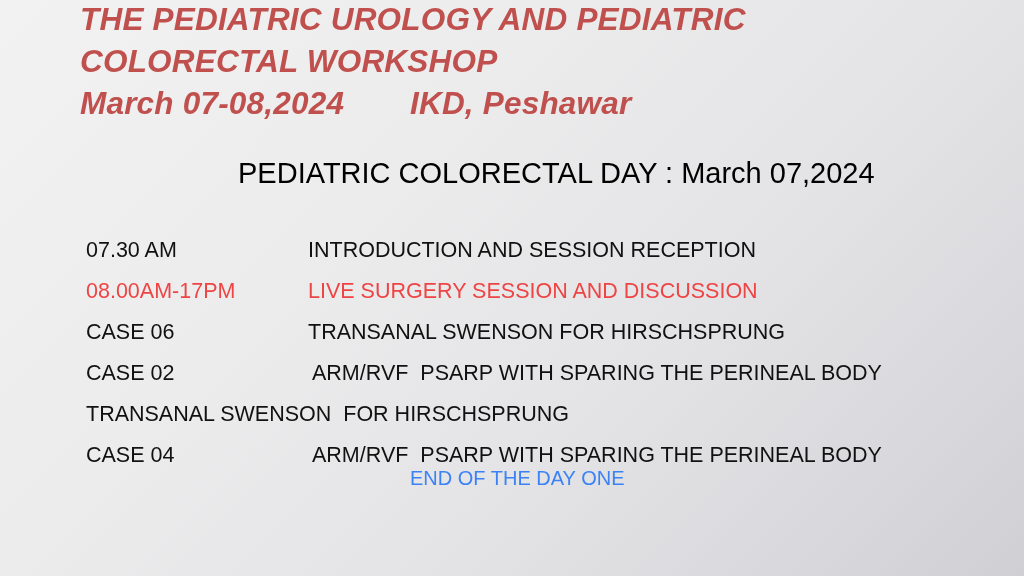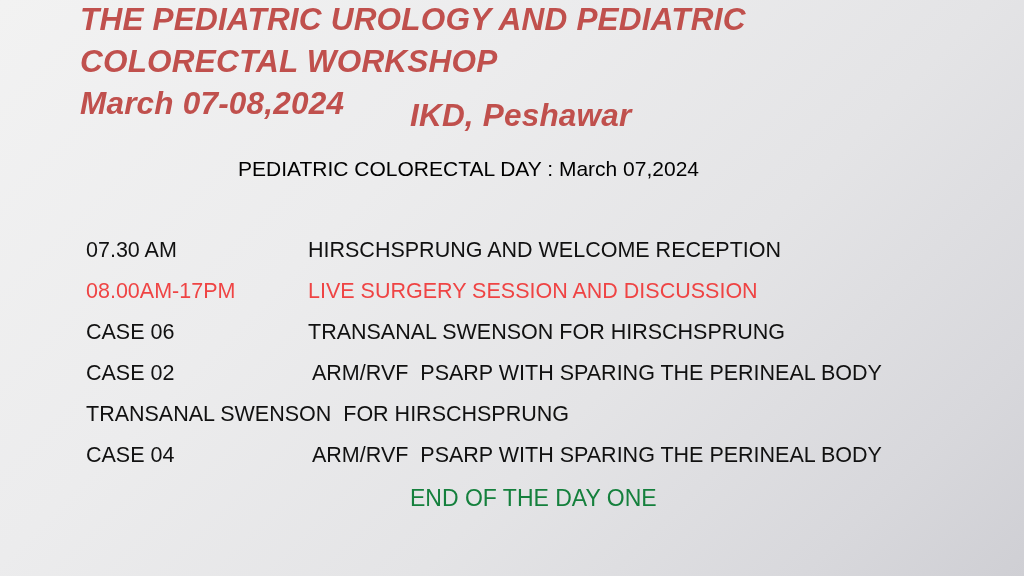--- a/index.html
+++ b/index.html
@@ -35,27 +35,26 @@
   }
   .title-line.row3 {
     display: flex;
   }
   .title-line .date-part {
     display: inline-block;
     width: 330px;
   }
   .title-line .venue-part {
     display: inline-block;
-    margin-top: 12px;
   }
   .subtitle {
     position: absolute;
     left: 238px;
     top: 157px;
-    font-size: 21px;
+    font-size: 29px;
     color: #000000;
     white-space: pre;
   }
   .agenda {
     position: absolute;
     left: 78px;
     top: 238px;
     width: 920px;
     margin-left: 8px;
   }
@@ -77,23 +76,23 @@
   .row.live .col-left,
   .row.live .col-right {
     color: #ef4444;
   }
   .row.indent-sm .col-right {
     padding-left: 4px;
   }
   .end-line {
     position: absolute;
     left: 410px;
-    top: 485px;
-    font-size: 23px;
-    color: #15803d;
+    top: 467px;
+    font-size: 20px;
+    color: #3b82f6;
     white-space: pre;
   }
 </style>
 </head>
 <body>
 
 <div class="slide">
 
   <div class="title-block">
     <div class="title-line">THE PEDIATRIC UROLOGY AND PEDIATRIC</div>
@@ -102,21 +101,21 @@
       <span class="date-part">March 07-08,2024</span>
       <span class="venue-part">IKD, Peshawar</span>
     </div>
   </div>
 
   <div class="subtitle">PEDIATRIC COLORECTAL DAY : March 07,2024</div>
 
   <div class="agenda">
     <div class="row">
       <span class="col-left">07.30 AM</span>
-      <span class="col-right">HIRSCHSPRUNG AND WELCOME RECEPTION</span>
+      <span class="col-right">INTRODUCTION AND SESSION RECEPTION</span>
     </div>
     <div class="row live">
       <span class="col-left">08.00AM-17PM</span>
       <span class="col-right">LIVE SURGERY SESSION AND DISCUSSION</span>
     </div>
     <div class="row">
       <span class="col-left">CASE 06</span>
       <span class="col-right">TRANSANAL SWENSON FOR HIRSCHSPRUNG</span>
     </div>
     <div class="row indent-sm">

